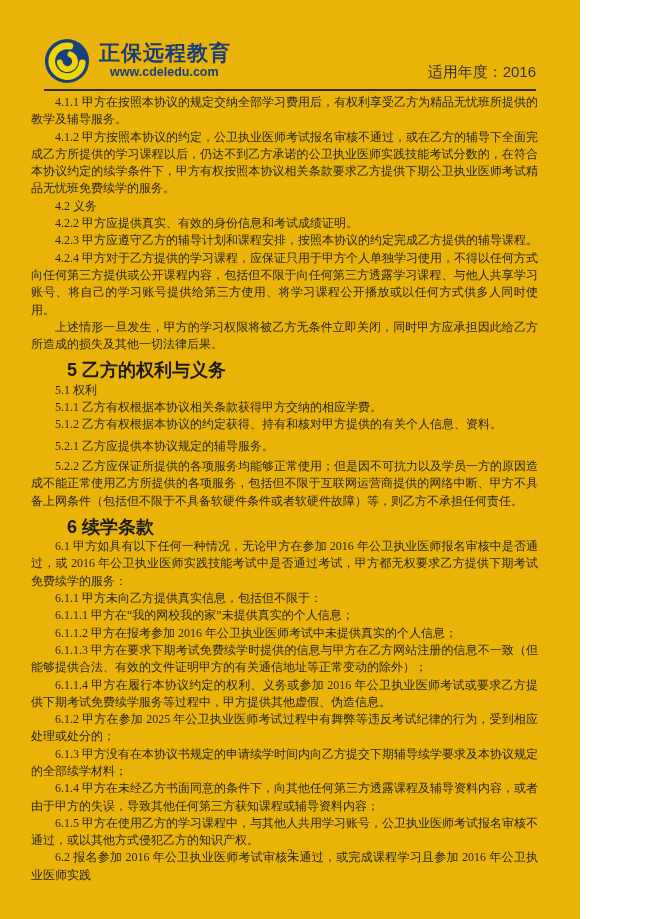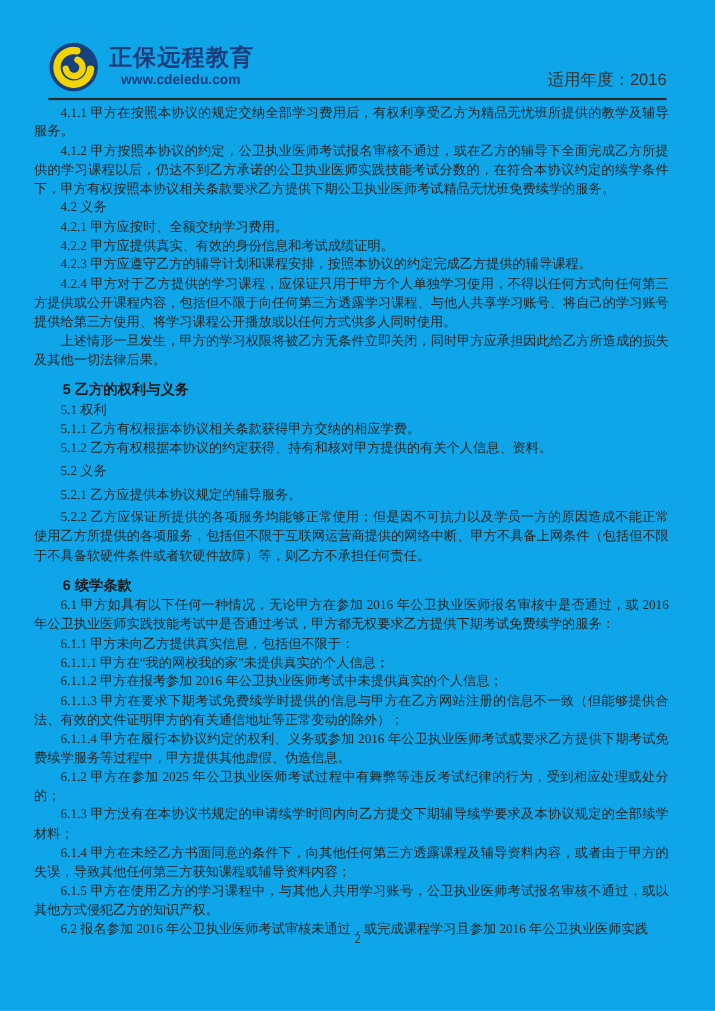--- a/index.html
+++ b/index.html
@@ -1,19 +1,19 @@
 <!DOCTYPE html>
 <html><head>
 <meta charset="utf-8">
 <style>
   html,body{margin:0;padding:0;background:#ffffff;}
   .page{
     position:relative;
-    width:650px;height:919px;
-    background:#0ea5e9;
+    width:580px;height:919px;
+    background:#eab308;
     overflow:hidden;
     font-family:"Liberation Serif","DejaVu Serif",serif;
     color:#262626;
   }
   
   .header{
     display:flex;
     justify-content:space-between;
     align-items:flex-end;
     padding:38px 44px 0 44px;
@@ -44,21 +44,21 @@
   .doc-body{
     padding:3px 42px 0 31px;
     font-size:12px;
     line-height:17.3px;
     text-align:justify;
   }
   .doc-body p{margin:0;text-indent:2em;}
   .doc-body p.heading{
     font-family:"Liberation Sans","DejaVu Sans",sans-serif;
     font-weight:bold;
-    font-size:13px;
+    font-size:18px;
     margin:9px 0 2px 0;
     color:#1a1a1a;
   }
   .doc-body p.body-spaced{margin:4px 0 3px 0;}
   
   .footer{
     position:absolute;
     left:0;right:0;
     bottom:58px;
     text-align:center;
@@ -85,30 +85,28 @@
     </div>
     <div class="year-label">适用年度：2016</div>
   </div>
 
   <hr class="divider">
 
   <main class="doc-body">
       <p class="body">4.1.1 甲方在按照本协议的规定交纳全部学习费用后，有权利享受乙方为精品无忧班所提供的教学及辅导服务。</p>
       <p class="body">4.1.2 甲方按照本协议的约定，公卫执业医师考试报名审核不通过，或在乙方的辅导下全面完成乙方所提供的学习课程以后，仍达不到乙方承诺的公卫执业医师实践技能考试分数的，在符合本协议约定的续学条件下，甲方有权按照本协议相关条款要求乙方提供下期公卫执业医师考试精品无忧班免费续学的服务。</p>
       <p class="body">4.2 义务</p>
-      <p class="body">4.2.1 甲方应按时、全额交纳学习费用。</p>
       <p class="body">4.2.2 甲方应提供真实、有效的身份信息和考试成绩证明。</p>
       <p class="body">4.2.3 甲方应遵守乙方的辅导计划和课程安排，按照本协议的约定完成乙方提供的辅导课程。</p>
       <p class="body">4.2.4 甲方对于乙方提供的学习课程，应保证只用于甲方个人单独学习使用，不得以任何方式向任何第三方提供或公开课程内容，包括但不限于向任何第三方透露学习课程、与他人共享学习账号、将自己的学习账号提供给第三方使用、将学习课程公开播放或以任何方式供多人同时使用。</p>
       <p class="body">上述情形一旦发生，甲方的学习权限将被乙方无条件立即关闭，同时甲方应承担因此给乙方所造成的损失及其他一切法律后果。</p>
       <p class="heading">5 乙方的权利与义务</p>
       <p class="body">5.1 权利</p>
       <p class="body">5.1.1 乙方有权根据本协议相关条款获得甲方交纳的相应学费。</p>
       <p class="body">5.1.2 乙方有权根据本协议的约定获得、持有和核对甲方提供的有关个人信息、资料。</p>
-      <p class="body-spaced">5.2 义务</p>
       <p class="body-spaced">5.2.1 乙方应提供本协议规定的辅导服务。</p>
       <p class="body">5.2.2 乙方应保证所提供的各项服务均能够正常使用；但是因不可抗力以及学员一方的原因造成不能正常使用乙方所提供的各项服务，包括但不限于互联网运营商提供的网络中断、甲方不具备上网条件（包括但不限于不具备软硬件条件或者软硬件故障）等，则乙方不承担任何责任。</p>
       <p class="heading">6  续学条款</p>
       <p class="body">6.1 甲方如具有以下任何一种情况，无论甲方在参加 2016 年公卫执业医师报名审核中是否通过，或 2016 年公卫执业医师实践技能考试中是否通过考试，甲方都无权要求乙方提供下期考试免费续学的服务：</p>
       <p class="body">6.1.1 甲方未向乙方提供真实信息，包括但不限于：</p>
       <p class="body">6.1.1.1 甲方在“我的网校我的家”未提供真实的个人信息；</p>
       <p class="body">6.1.1.2 甲方在报考参加 2016 年公卫执业医师考试中未提供真实的个人信息；</p>
       <p class="body">6.1.1.3 甲方在要求下期考试免费续学时提供的信息与甲方在乙方网站注册的信息不一致（但能够提供合法、有效的文件证明甲方的有关通信地址等正常变动的除外）；</p>
       <p class="body">6.1.1.4 甲方在履行本协议约定的权利、义务或参加 2016 年公卫执业医师考试或要求乙方提供下期考试免费续学服务等过程中，甲方提供其他虚假、伪造信息。</p>
       <p class="body">6.1.2 甲方在参加 2025 年公卫执业医师考试过程中有舞弊等违反考试纪律的行为，受到相应处理或处分的；</p>

